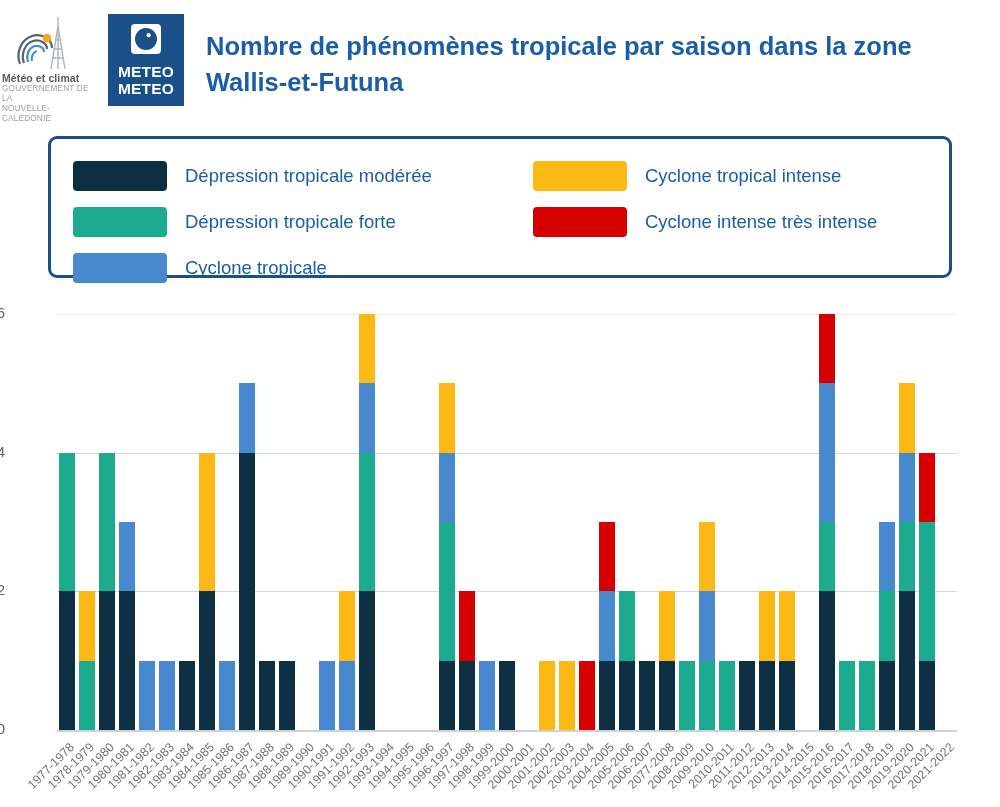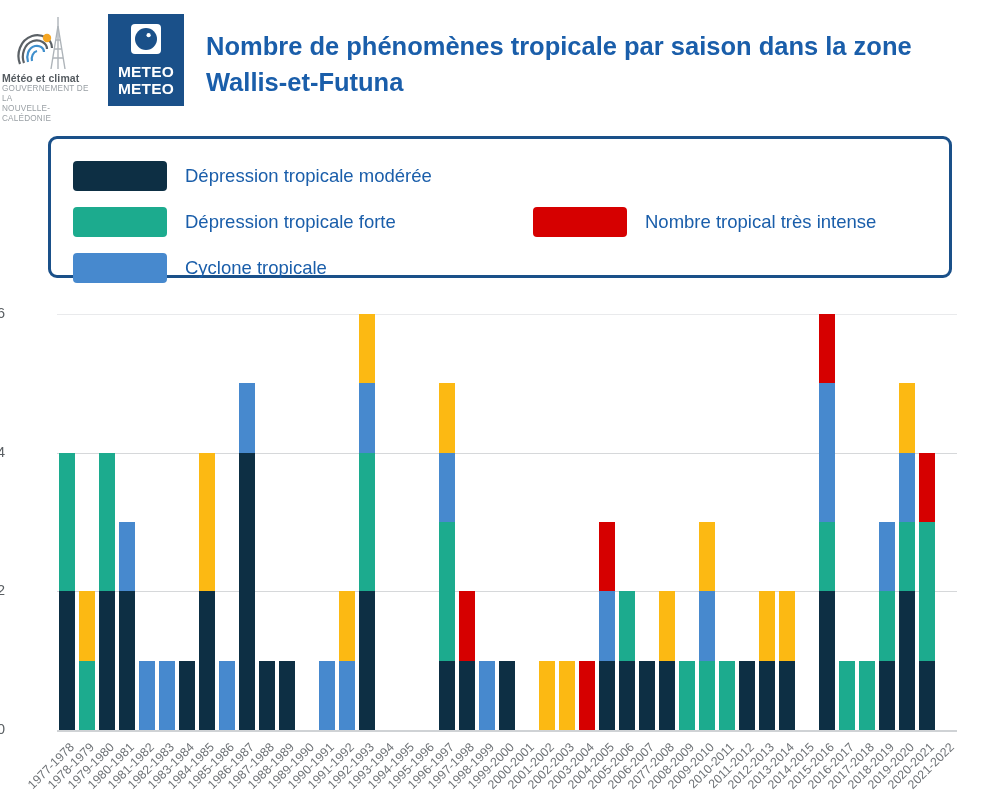--- a/index.html
+++ b/index.html
@@ -109,27 +109,31 @@
 
     <div class="title">Nombre de phénomènes tropicale par saison dans la zone Wallis-et-Futuna</div>
   </div>
 
   <div class="legend">
     <div class="legend-grid" id="legend-grid">
         <div class="legend-item c0">
           <div class="swatch" style="background: rgb(13, 47, 68);"></div>
           <span class="legend-label">Dépression tropicale modérée</span>
         </div>
+        <div class="legend-item c1">
+          <div class="swatch" style="background: rgb(252, 185, 19);"></div>
+          <span class="legend-label">Cyclone tropical intense</span>
+        </div>
         <div class="legend-item c0">
           <div class="swatch" style="background: rgb(28, 171, 142);"></div>
           <span class="legend-label">Dépression tropicale forte</span>
         </div>
         <div class="legend-item c1">
           <div class="swatch" style="background: rgb(214, 0, 0);"></div>
-          <span class="legend-label">Nombre tropical très intense</span>
+          <span class="legend-label">Cyclone intense très intense</span>
         </div>
         <div class="legend-item c0">
           <div class="swatch" style="background: rgb(71, 137, 206);"></div>
           <span class="legend-label">Cyclone tropicale</span>
         </div>
       </div>
   </div>
 
   <div class="chart">
     <div class="plot" id="plot">

